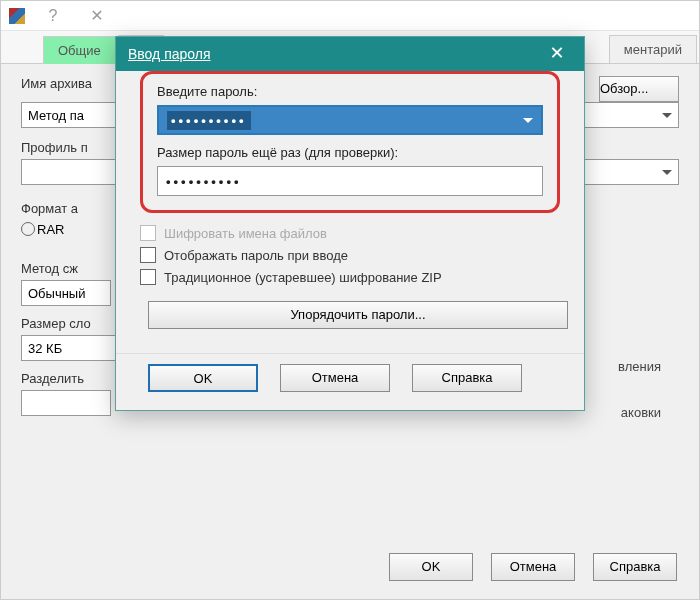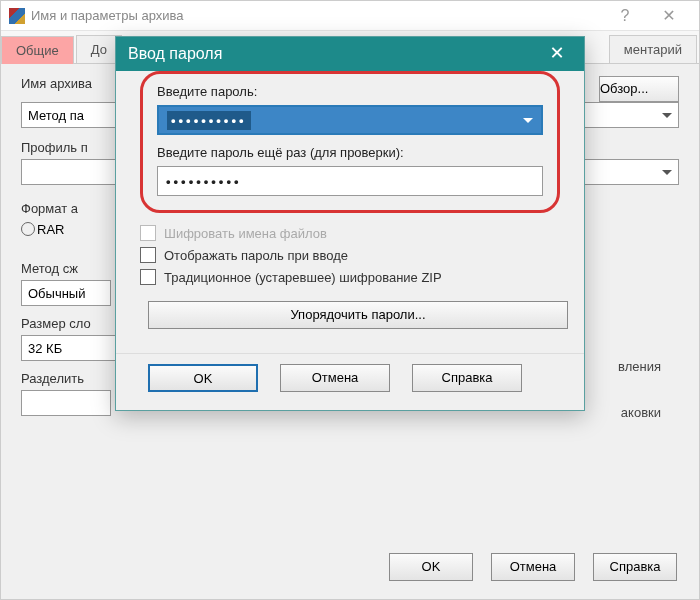--- a/index.html
+++ b/index.html
@@ -7,21 +7,21 @@
 
 
 .parent-window { position: absolute; top: 0; left: 0; width: 700px; height: 600px; background: #f0f0f0; border: 1px solid #ccc; }
 .parent-titlebar { height: 30px; background: #fff; display: flex; align-items: center; padding: 0 8px; border-bottom: 1px solid #e5e5e5; }
 .parent-icon { width: 16px; height: 16px; margin-right: 6px; display: inline-block; background: linear-gradient(135deg,#b03030 0 33%,#3070b0 33% 66%,#d0a030 66%); }
 .parent-title { color: #888; flex: 1; }
 .winbtn { width: 44px; height: 28px; text-align: center; line-height: 28px; color: #999; cursor: default; font-size: 16px; }
 
 .tabs { display: flex; background: #f7f7f7; border-bottom: 1px solid #ccc; padding-top: 4px; }
 .tab { padding: 6px 14px; border: 1px solid #ccc; border-bottom: none; background: #f0f0f0; margin-right: 2px; color: #555; }
-.tab.active { background: #fca5a5; position: relative; top: 1px; }
+.tab.active { background: #86efac; position: relative; top: 1px; margin-left: 42px; }
 .tabs-spacer { flex: 1; }
 
 .parent-body { padding: 12px 20px; background: #f0f0f0; }
 .form-row { margin-bottom: 10px; }
 .form-label { display: block; margin-bottom: 4px; color: #333; }
 .form-input { width: 100%; height: 26px; background: #fff; border: 1px solid #999; padding: 2px 6px; display: flex; align-items: center; justify-content: space-between; }
 .chev { width: 0; height: 0; border-left: 5px solid transparent; border-right: 5px solid transparent; border-top: 5px solid #555; }
 
 .browse-btn { float: right; width: 80px; height: 26px; border: 1px solid #999; background: linear-gradient(#fdfdfd,#e8e8e8); line-height: 24px; }
 
@@ -32,26 +32,26 @@
 .right-col-label { position: absolute; right: 38px; color: #444; }
 .right-col-label.l1 { top: 358px; }
 .right-col-label.l2 { top: 404px; }
 
 .parent-buttons { position: absolute; bottom: 18px; right: 22px; display: flex; gap: 10px; }
 .btn { min-width: 84px; height: 28px; border: 1px solid #8a8a8a; background: linear-gradient(#fbfbfb,#e4e4e4); text-align: center; line-height: 26px; padding: 0 12px; cursor: pointer; margin-left: 8px; }
 
 
 .modal { position: absolute; left: 115px; top: 36px; width: 470px; background: #f0f0f0; border: 1px solid #5aa0a0; box-shadow: 0 6px 22px rgba(0,0,0,0.25); }
 .modal-titlebar { height: 34px; background: #1d8a8a; color: #fff; display: flex; align-items: center; padding: 0 12px; }
-.modal-title { flex: 1; font-size: 16px; }
+.modal-title { flex: 1; font-size: 14px; text-decoration: underline; }
 .modal-close { width: 30px; height: 30px; text-align: center; line-height: 28px; font-size: 18px; cursor: pointer; }
 .modal-subtitle { text-align: center; padding: 16px 0 10px; color: #333; }
 .modal-body { padding: 0 24px 12px; }
 
-.red-ring { border: 3px solid #d83434; border-radius: 20px; padding: 10px 14px 14px; margin-bottom: 12px; }
+.red-ring { border: 3px solid #d83434; border-radius: 12px; padding: 10px 14px 14px; margin-bottom: 12px; }
 .pw-label { color: #222; margin-bottom: 6px; }
 .pw-field { width: 100%; height: 30px; border: 1px solid #999; background: #fff; display: flex; align-items: center; padding: 0 8px; justify-content: space-between; }
 .pw-field.focused { border: 2px solid #2a7ab8; background: #3d86c6; color: #fff; }
 .pw-field.focused .dots { color: #fff; background: #1f5a8a; padding: 2px 4px; }
 .dots { letter-spacing: 3px; font-weight: bold; color: #222; }
 .pw-spacer { height: 10px; }
 
 .chk-row { display: flex; align-items: center; gap: 8px; margin: 6px 0; }
 .chk-box { width: 16px; height: 16px; border: 1px solid #666; background: #fff; display: inline-block; }
 .chk-box.disabled { border-color: #bbb; }
@@ -62,21 +62,20 @@
 
 .modal-buttons { display: flex; gap: 14px; justify-content: flex-start; padding: 10px 24px 18px; border-top: 1px solid #ddd; margin-top: 12px; }
 .btn.primary { border: 2px solid #1f6fb0; }
 </style>
 </head>
 <body>
 
 <div class="parent-window">
   <div class="parent-titlebar">
     <span class="parent-icon"></span>
-    <span class="parent-title">Имя и параметры архива</span>
     <span class="winbtn">?</span>
     <span class="winbtn">✕</span>
   </div>
   <div class="tabs">
     <div class="tab active">Общие</div>
     <div class="tab">До</div>
     <div class="tabs-spacer"></div>
     <div class="tab">ментарий</div>
   </div>
 
@@ -145,21 +144,21 @@
   </div>
 
   <div class="modal-body">
     <div class="red-ring">
       <div class="pw-label">Введите пароль:</div>
       <div class="pw-field focused">
         <span class="dots">••••••••••</span>
         <span class="chev" style="border-top-color:#fff"></span>
       </div>
       <div class="pw-spacer"></div>
-      <div class="pw-label">Введите пароль ещё раз (для проверки):</div>
+      <div class="pw-label">Размер пароль ещё раз (для проверки):</div>
       <div class="pw-field">
         <span class="dots">••••••••••</span>
       </div>
     </div>
 
     <div class="chk-row">
       <span class="chk-box disabled"></span>
       <span class="chk-label disabled">Шифровать имена файлов</span>
     </div>
     <div class="chk-row">

